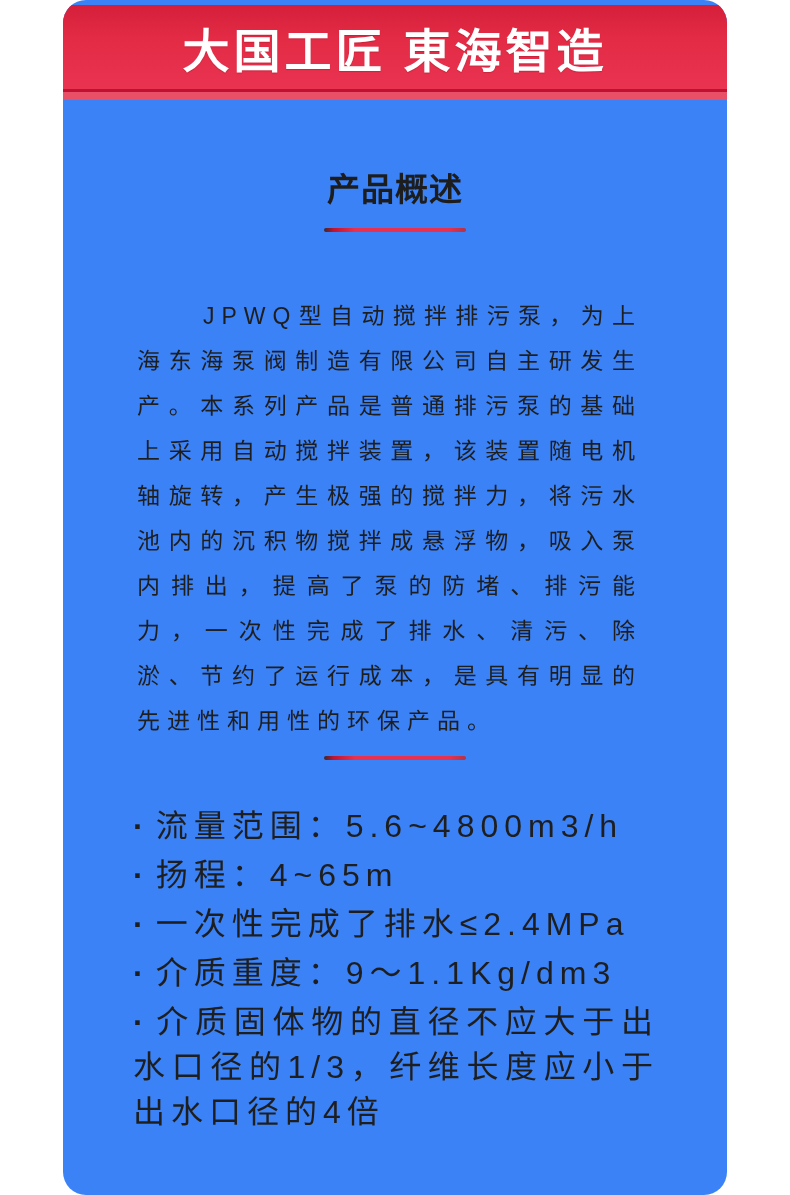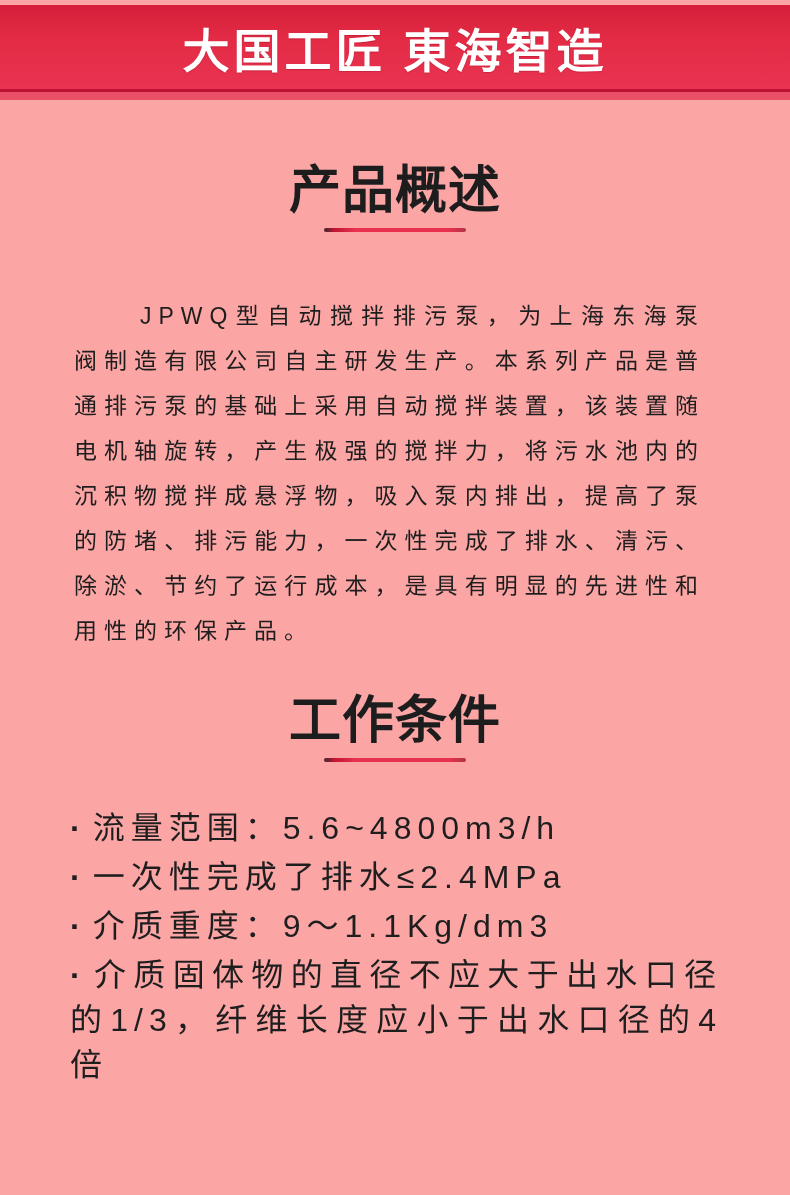--- a/index.html
+++ b/index.html
@@ -3,25 +3,26 @@
 <meta charset="utf-8">
 <style>
   html, body {
     margin: 0;
     padding: 0;
     background: #ffffff;
     font-family: "Liberation Sans", sans-serif;
   }
   .page {
     position: relative;
-    width: 790px;
+    width: 664px;
     height: 1195px;
     margin: 0 auto;
-    background: #fca5a5;
+    background: #3b82f6;
     overflow: hidden;
+    border-radius: 23px;
   }
   
   .banner {
     margin-top: 5px;
     height: 84px;
     background: linear-gradient(180deg, #d51f3a 0%, #e32b45 40%, #e93351 100%);
     border-bottom: 3px solid #bf1233;
     box-shadow: 0 8px 0 #e94f66;
     display: flex;
     align-items: center;
@@ -32,21 +33,21 @@
     font-size: 47px;
     font-weight: bold;
     letter-spacing: 4px;
     white-space: nowrap;
     text-shadow: 0 1px 1px rgba(120,0,20,0.25);
   }
   
   .sec-title {
     margin: 0;
     text-align: center;
-    font-size: 52px;
+    font-size: 33px;
     line-height: 52px;
     font-weight: bold;
     color: #1d1d1d;
     letter-spacing: 1px;
   }
   .sec-title.first { margin-top: 72px; }
   .sec-title.second { margin-top: 40px; }
   .sec-underline {
     width: 142px;
     height: 4px;
@@ -97,26 +98,28 @@
     <span class="banner-title">大国工匠 東海智造</span>
   </header>
 
   <section>
     <h2 class="sec-title first">产品概述</h2>
     <div class="sec-underline"></div>
     <p class="para">JPWQ型自动搅拌排污泵，为上海东海泵阀制造有限公司自主研发生产。本系列产品是普通排污泵的基础上采用自动搅拌装置，该装置随电机轴旋转，产生极强的搅拌力，将污水池内的沉积物搅拌成悬浮物，吸入泵内排出，提高了泵的防堵、排污能力，一次性完成了排水、清污、除淤、节约了运行成本，是具有明显的先进性和用性的环保产品。</p>
   </section>
 
   <section>
-    <h2 class="sec-title second">工作条件</h2>
     <div class="sec-underline"></div>
 
     <ul class="bullets">
       <li>
         <span class="bullet-dot">·</span><span>流量范围：5.6~4800m3/h</span>
+      </li>
+      <li>
+        <span class="bullet-dot">·</span><span>扬程：4~65m</span>
       </li>
       <li>
         <span class="bullet-dot">·</span><span>一次性完成了排水≤2.4MPa</span>
       </li>
       <li>
         <span class="bullet-dot">·</span><span>介质重度：9～1.1Kg/dm3</span>
       </li>
       <li>
         <span class="bullet-dot">·</span><span>介质固体物的直径不应大于出水口径的1/3，纤维长度应小于出水口径的4倍</span>
       </li>

